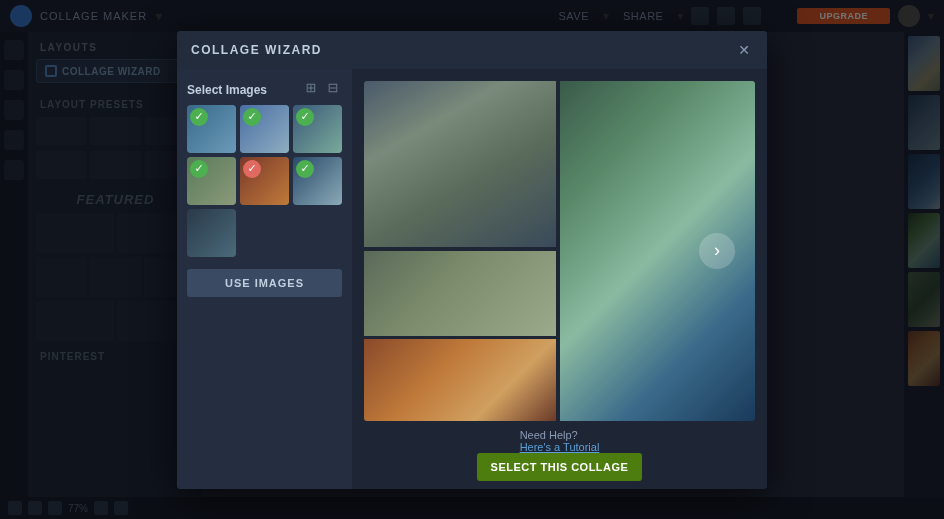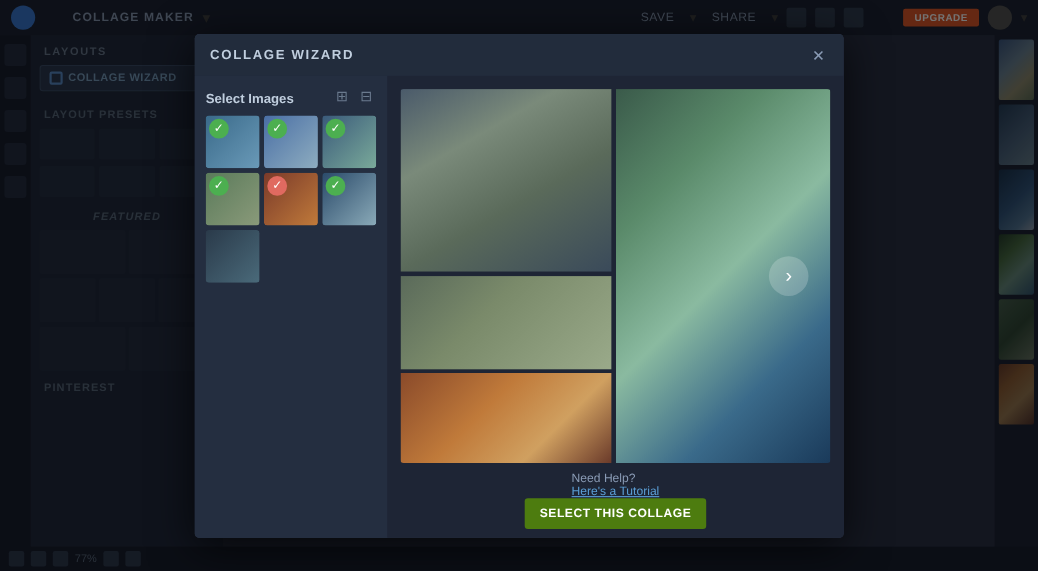--- a/index.html
+++ b/index.html
@@ -25,24 +25,23 @@
     }
     .topbar-logo {
       width: 22px; height: 22px;
       background: #3a7bd5;
       border-radius: 50%;
       flex-shrink: 0;
     }
     .topbar-brand {
       color: #8a9bb5;
       font-size: 11px;
-      font-weight: bold;
+      font-weight: normal;
       letter-spacing: 1px;
       text-transform: uppercase;
-      margin-left: 26px;
     }
     .topbar-divider { color: #444; font-size: 14px; }
     .topbar-spacer { flex: 1; }
     .topbar-btn {
       color: #8a9bb5;
       font-size: 11px;
       background: none;
       border: none;
       cursor: pointer;
       padding: 2px 6px;
@@ -130,21 +129,21 @@
     }
     .layout-thumb {
       height: 28px;
       flex: 1;
       background: #2a3449;
       border-radius: 2px;
       opacity: 0.7;
     }
     .left-panel-featured {
       color: #5a6a7e;
-      font-size: 10px;
+      font-size: 13px;
       font-weight: bold;
       letter-spacing: 1px;
       text-transform: uppercase;
       text-align: center;
       padding: 10px 0 4px;
       font-style: italic;
     }
     .left-panel-img-row {
       display: flex;
       gap: 3px;
@@ -423,21 +422,21 @@
   <span class="topbar-divider">▾</span>
   <div class="topbar-spacer"></div>
   <button class="topbar-btn">SAVE</button>
   <span style="color:#444;font-size:12px">▾</span>
   <button class="topbar-btn">SHARE</button>
   <span style="color:#444;font-size:12px">▾</span>
   <div style="width:18px;height:18px;background:#3a4a60;border-radius:2px;opacity:0.7"></div>
   <div style="width:18px;height:18px;background:#3a4a60;border-radius:2px;opacity:0.7"></div>
   <div style="width:18px;height:18px;background:#3a4a60;border-radius:2px;opacity:0.7"></div>
   <div class="topbar-spacer" style="max-width:20px"></div>
-  <button style="padding:3px 10px;background:#e05a2a;border:none;border-radius:2px;color:white;font-size:9px;font-weight:bold;cursor:pointer;letter-spacing:0.5px">UPGRADE</button>
+  <button style="padding:3px 22px;background:#e05a2a;border:none;border-radius:2px;color:white;font-size:9px;font-weight:bold;cursor:pointer;letter-spacing:0.5px">UPGRADE</button>
   <div class="topbar-avatar"></div>
   <span style="color:#444;font-size:12px">▾</span>
 </div>
 
 <div class="main-layout">
 
   <div class="icon-sidebar">
     <div class="icon-sidebar-item"></div>
     <div class="icon-sidebar-item"></div>
     <div class="icon-sidebar-item"></div>
@@ -549,20 +548,21 @@
             <div style="width:100%;height:48px;border-radius:3px;background:linear-gradient(135deg,#2a4a6a 0%,#8aaab8 100%)"></div>
             <div class="thumb-check">✓</div>
           </div>
 
           <div class="thumb-item">
             <div style="width:100%;height:48px;border-radius:3px;background:linear-gradient(135deg,#2a3a4a 0%,#4a6a7a 100%)"></div>
           </div>
         </div>
 
         
+        <button class="use-images-btn">USE IMAGES</button>
       </div>
 
       <div class="collage-preview">
 
         <div class="collage-custom">
 
           <div class="cc-img" style="left:0;top:0;width:49%;height:49%;">
             <div style="width:100%;height:100%;background:linear-gradient(150deg,#4a5a6a 0%,#7a8a7a 30%,#5a6a5a 60%,#3a4a5a 100%);"></div>
           </div>
 

